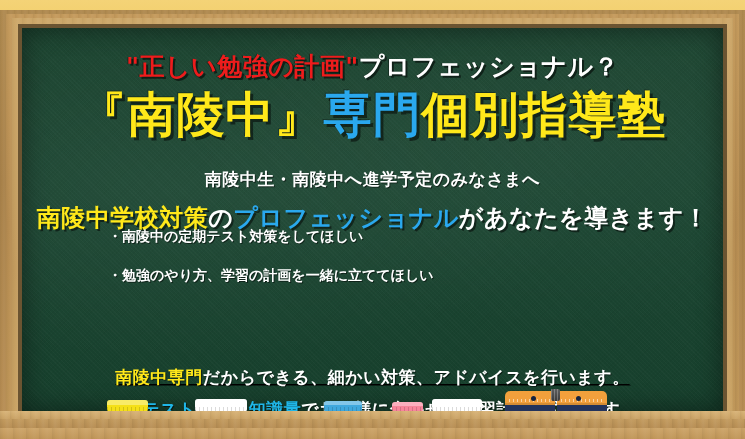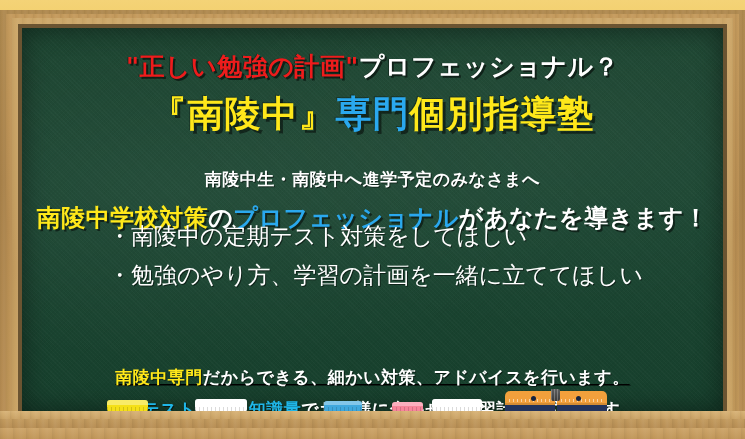--- a/index.html
+++ b/index.html
@@ -76,37 +76,37 @@
   .line{
     position:absolute;left:0;width:701px;
     white-space:nowrap;font-weight:bold;
     letter-spacing:0.5px;
   }
   .ln-head{
     top:24px;font-size:25px;line-height:30px;
     text-shadow:2px 2px 0 rgba(0,0,0,0.55),-1px 0 0 rgba(0,0,0,0.35);
   }
   .ln-title{
-    top:62px;font-size:36px;line-height:48px;letter-spacing:1px;
+    top:62px;font-size:48px;line-height:48px;letter-spacing:1px;
     text-shadow:3px 3px 0 rgba(0,0,0,0.5),-1px -1px 0 rgba(0,0,0,0.3);
   }
   .ln-sub{
     top:120px;font-size:17px;line-height:22px;color:#ffffff;
     text-shadow:1px 1px 0 rgba(0,0,0,0.5);
     margin-top:20px;
   }
   .ln-lead{
     top:175px;font-size:24px;line-height:30px;
     text-shadow:2px 2px 0 rgba(0,0,0,0.5);
   }
   .bullets{
     position:absolute;left:86px;top:198px;width:600px;text-align:left;
   }
   .bullet{
-    font-size:23px;line-height:20px;color:#ffffff;font-weight:normal;
+    font-size:14px;line-height:20px;color:#ffffff;font-weight:bold;
     margin-bottom:19px;white-space:nowrap;
     text-shadow:1px 1px 0 rgba(0,0,0,0.5);
   }
   .ln-note1{
     top:338px;font-size:17px;line-height:22px;
     text-shadow:1px 1px 0 rgba(0,0,0,0.5);
     text-decoration:underline;
   }
   .ln-note2{
     top:370px;font-size:17px;line-height:22px;

